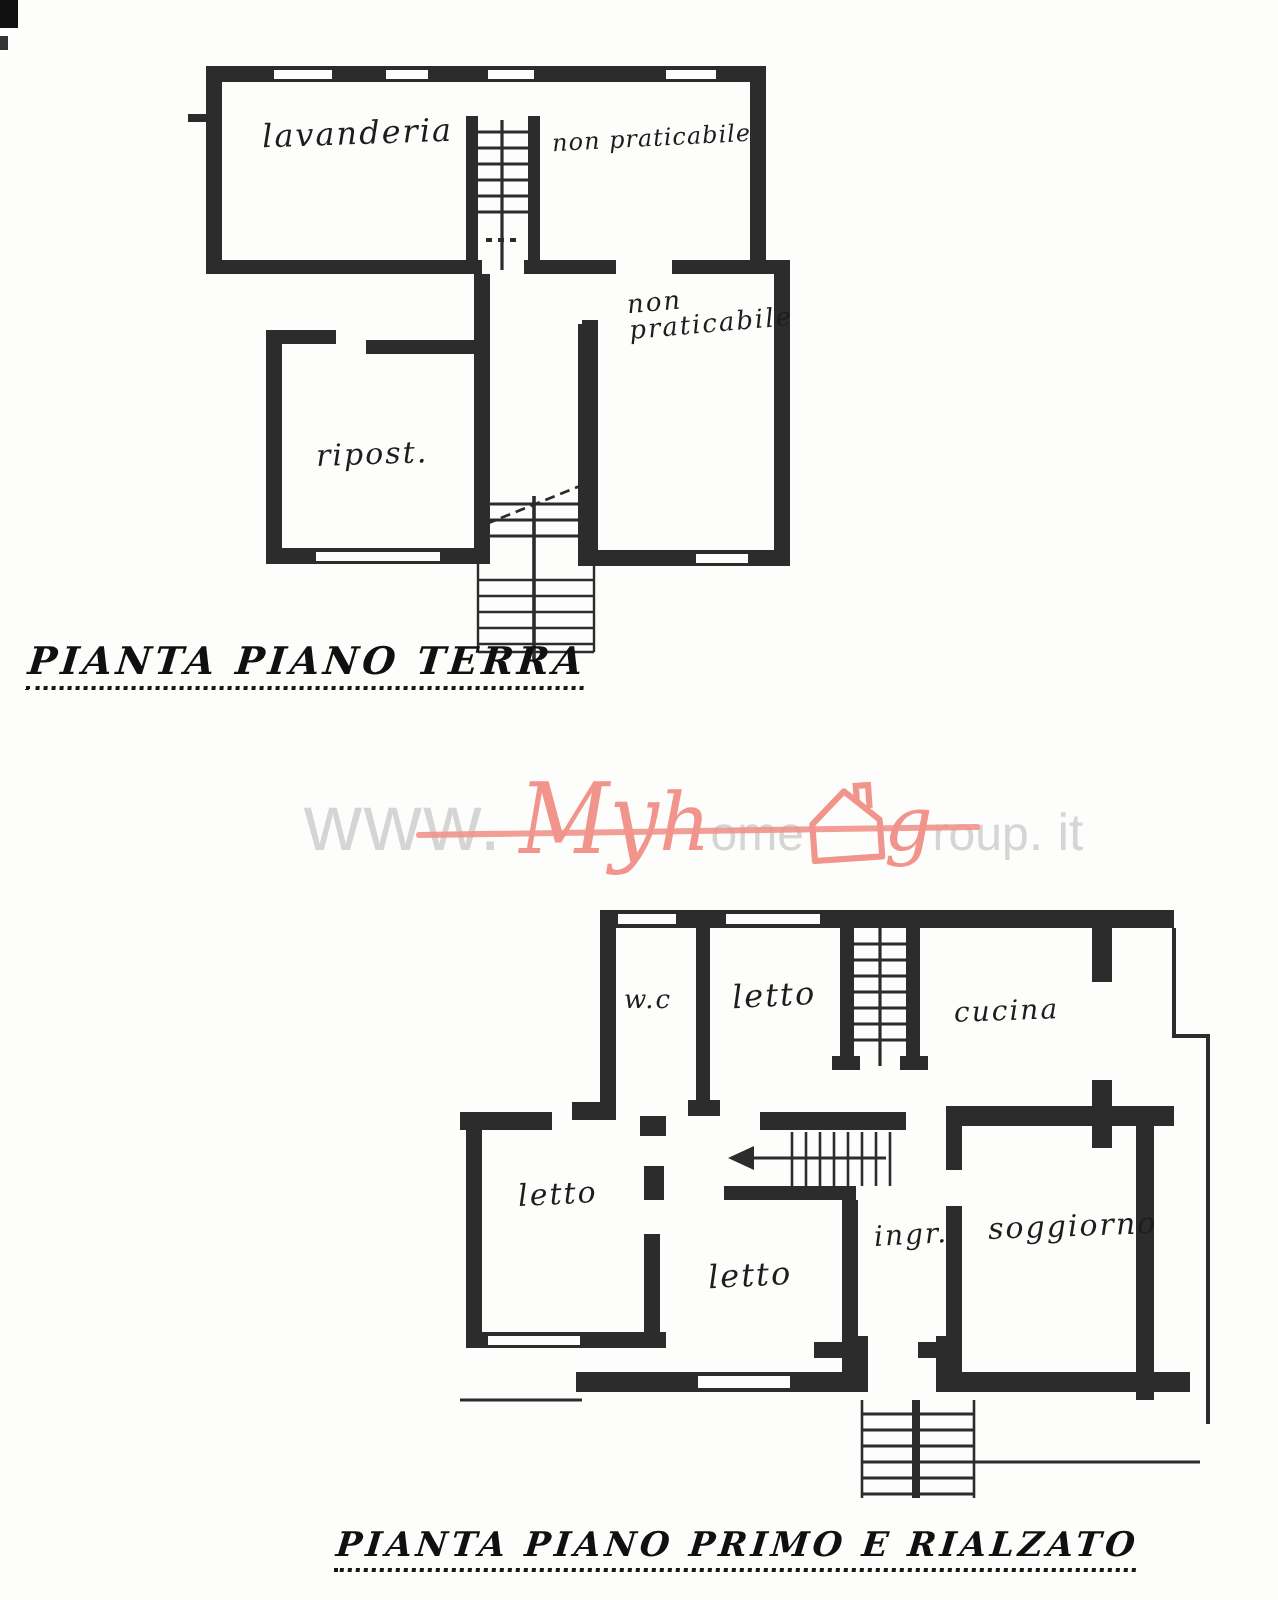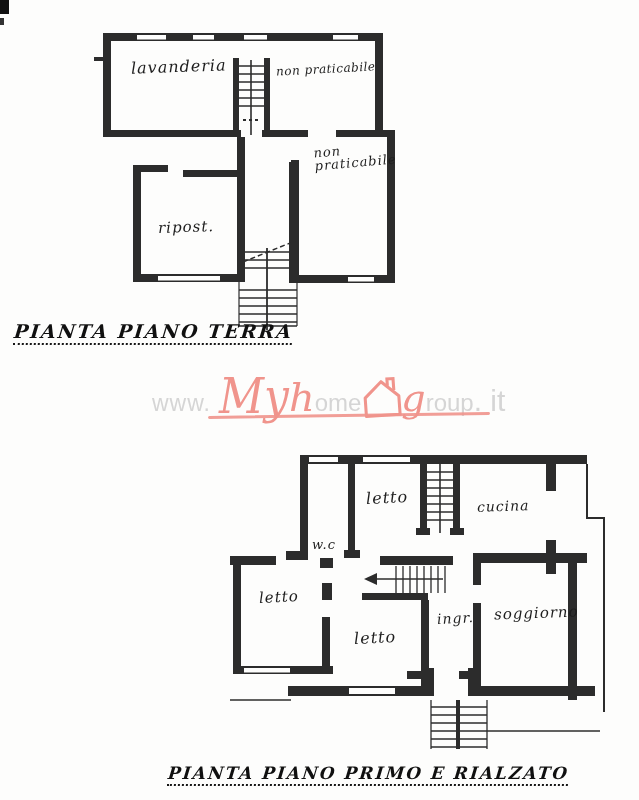--- a/index.html
+++ b/index.html
@@ -158,35 +158,35 @@
   <div class="lbl lbl2" style="left:314px;top:143px;font-size:13px;transform:rotate(-5deg);">
     <div>non</div>
     <div>praticabile</div>
   </div>
 
   <div class="lbl" style="left:158px;top:218px;font-size:15px;transform:rotate(-2deg);">ripost.</div>
 
   <div class="title" style="left:14px;top:320px;font-size:19px;">PIANTA PIANO TERRA</div>
 
   <div class="wm">
-    <span class="gray" style="font-size:23px;letter-spacing:1px;margin-top:24px;">www.</span>
+    <span class="gray" style="font-size:40px;letter-spacing:1px;margin-top:24px;">www.</span>
     <span class="red" style="font-size:44px;transform:scaleY(1.12);margin-left:8px;">My</span>
     <span class="red" style="font-size:40px;">h</span>
     <span class="gray" style="font-size:24px;">ome</span>
     <svg class="wm-house" width="46" height="44" viewBox="0 0 60 56">
       <path d="M8 28 L30 8 L52 28 L52 52 L8 52 Z" fill="none" stroke="var(--wm-red)" stroke-width="4" stroke-linejoin="round"></path>
       <path d="M38 14 V5 H46 V20" fill="none" stroke="var(--wm-red)" stroke-width="4"></path>
     </svg>
     <span class="red" style="font-size:38px;">g</span>
     <span class="gray" style="font-size:24px;text-align:right;">roup</span>
-    <span class="gray" style="font-size:30px;">. it</span>
+    <span class="gray" style="font-size:26px;">. it</span>
   </div>
   <div class="wm-line"></div>
 
-  <div class="lbl" style="left:312px;top:493px;font-size:13px;margin-top:44px;">w.c</div>
+  <div class="lbl" style="left:312px;top:493px;font-size:13px;">w.c</div>
 
   <div class="lbl" style="left:366px;top:488px;font-size:16px;transform:rotate(-3deg);">letto</div>
 
   <div class="lbl" style="left:477px;top:498px;font-size:14px;transform:rotate(-2deg);">cucina</div>
 
   <div class="lbl" style="left:259px;top:588px;font-size:15px;transform:rotate(-3deg);">letto</div>
 
   <div class="lbl" style="left:354px;top:628px;font-size:16px;transform:rotate(-3deg);">letto</div>
 
   <div class="lbl" style="left:437px;top:610px;font-size:14px;transform:rotate(-3deg);">ingr.</div>

